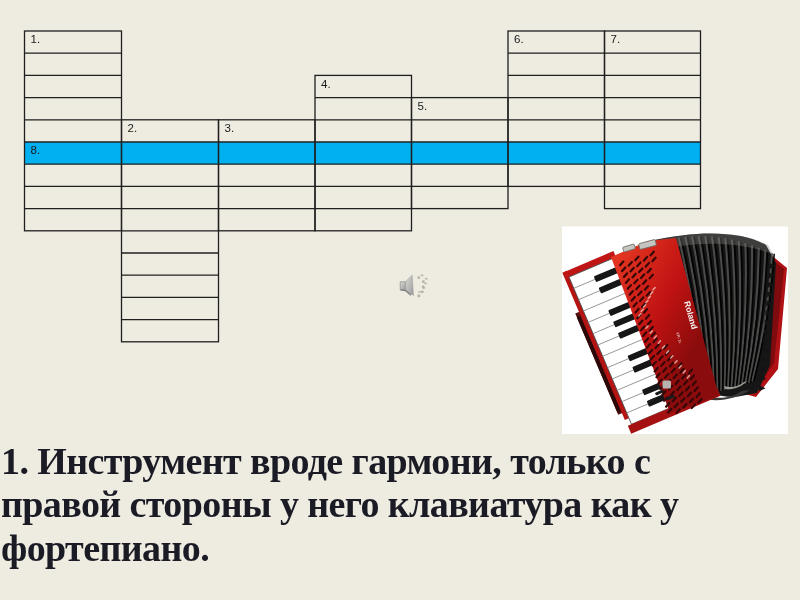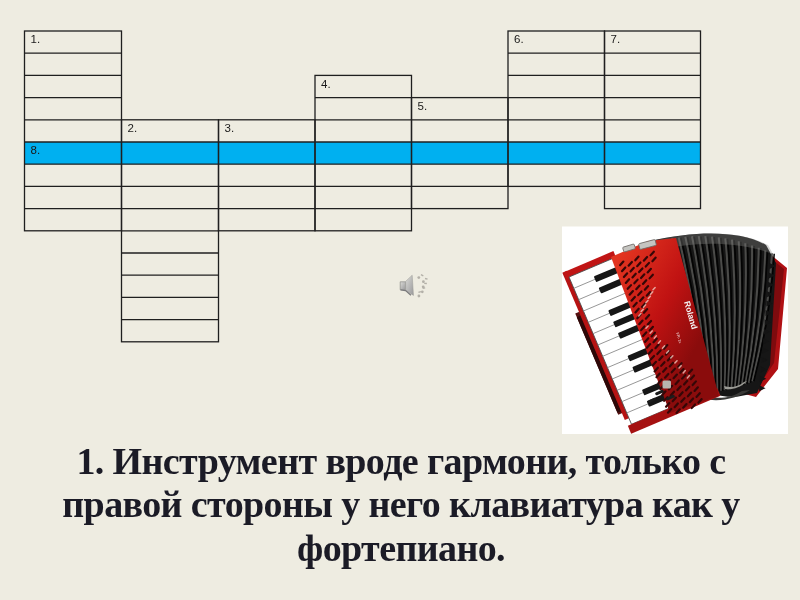--- a/index.html
+++ b/index.html
@@ -1,17 +1,17 @@
 <!DOCTYPE html>
 <html><head>
 <meta charset="utf-8">
 <style>
 html,body{margin:0;padding:0;}
 body{width:800px;height:600px;background:#eeece1;overflow:hidden;position:relative;font-family:"Liberation Sans",sans-serif;}
-.clue{position:absolute;left:1px;top:439.5px;width:800px;text-align:center;font-family:"Liberation Serif",serif;font-weight:bold;font-size:38px;line-height:43.75px;letter-spacing:-0.6px;color:#1b1b26;}
+.clue{position:absolute;left:1px;top:439.5px;width:800px;text-align:left;font-family:"Liberation Serif",serif;font-weight:bold;font-size:38px;line-height:43.75px;letter-spacing:-0.6px;color:#1b1b26;}
 </style>
 </head>
 <body>
 
 <svg width="800" height="600" style="position:absolute;left:0;top:0">
 
 <rect x="24.5" y="142" width="676" height="22.2" fill="#00b0f0"></rect>
 
 <g stroke="#1f1f1f" stroke-width="1.3" fill="none">
 <rect x="24.5" y="31.0" width="97.0" height="199.8"></rect>

